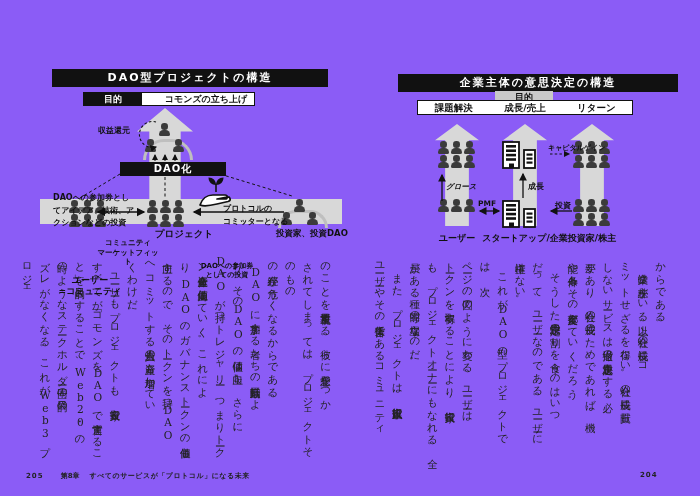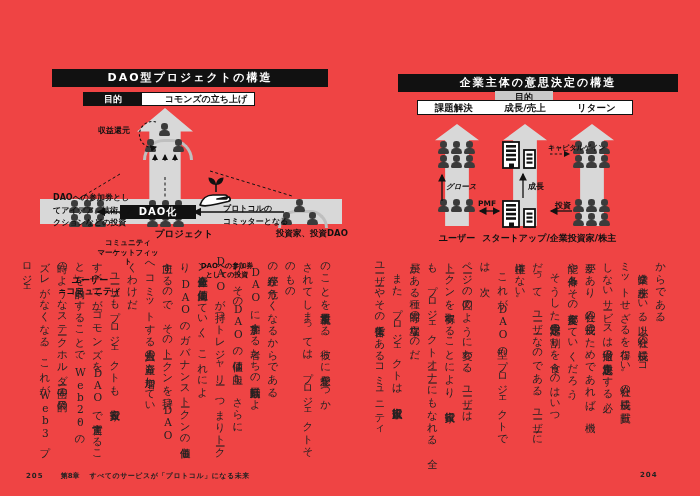--- a/index.html
+++ b/index.html
@@ -1,16 +1,16 @@
 <!DOCTYPE html>
 <html><head>
 <meta charset="utf-8">
 <style>
   html,body{margin:0;padding:0;background:#e8e8e8;}
-  .sheet{position:relative;width:700px;height:496px;background:#ef4444;overflow:hidden;
+  .sheet{position:relative;width:700px;height:496px;background:#8b5cf6;overflow:hidden;
          font-family:"DejaVu Sans",sans-serif;color:#111;}
   .abs{position:absolute;}
   
   .dg-title{position:absolute;background:#111;color:#fff;font-weight:bold;font-size:11px;
             letter-spacing:2px;text-align:center;line-height:18px;height:18px;}
   .lbl{position:absolute;font-weight:bold;color:#111;white-space:nowrap;}
   .garrow{position:absolute;background:#d8d8d8;}
   .band{position:absolute;background:#d8d8d8;}
   .ring{position:absolute;border:3px solid #bfbfbf;border-bottom:none;border-radius:50px 50px 0 0;}
   .person{position:absolute;width:11px;height:13px;}
@@ -70,21 +70,21 @@
          clip-path:polygon(50% 0,100% 25%,78% 25%,78% 100%,22% 100%,22% 25%,0 25%);"></div>
     <div class="band" style="left:0;top:137px;width:302px;height:25px;z-index:1;"></div>
 
     <div class="ring" style="left:103px;top:77px;width:44px;height:18px;z-index:2;"></div>
     <i class="person" style="left:119px;top:61px;z-index:3;"></i>
     <i class="person" style="left:105px;top:77px;z-index:3;"></i>
     <i class="person" style="left:133px;top:77px;z-index:3;"></i>
 
     <div class="lbl" style="left:58px;top:63px;font-size:8px;z-index:5;">収益還元</div>
 
-    <div class="dao-box" style="left:80px;top:100px;width:76px;height:14px;margin-top:43px;">DAO化</div>
+    <div class="dao-box" style="left:80px;top:100px;width:106px;height:14px;">DAO化</div>
 
     <div class="note" style="left:13px;top:82px;">
         <div>DAOへの参加券とし</div>
         <div>てアイデア、技術、ア</div>
         <div>クションなどの投資</div>
       </div>
     <div class="note" style="left:183px;top:93px;">
         <div>プロトコルの</div>
         <div>コミッターとなる</div>
       </div>

